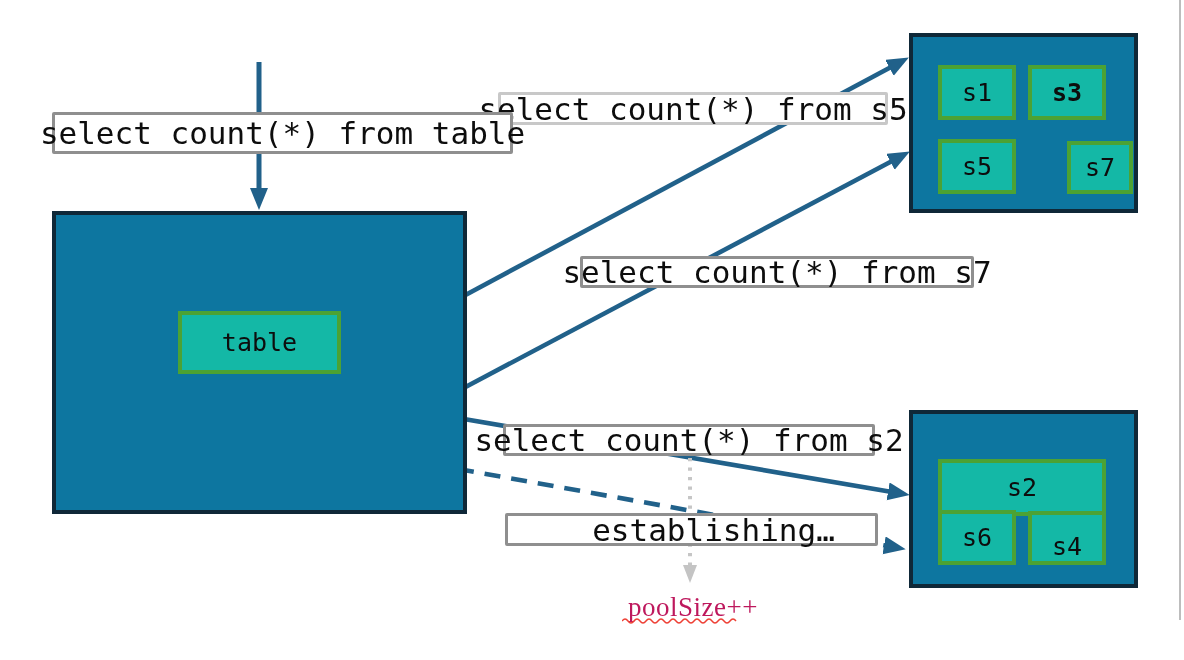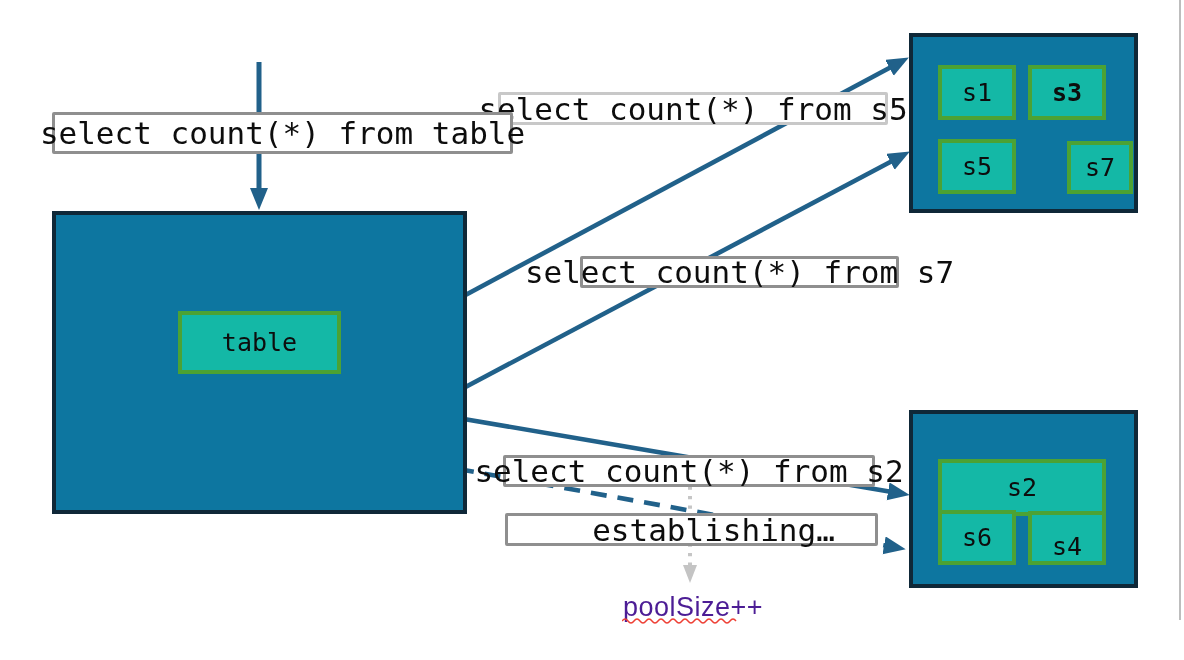--- a/index.html
+++ b/index.html
@@ -8,22 +8,22 @@
   #arrow-layer{position:absolute;left:0;top:0;z-index:1;}
   .bigbox{position:absolute;background:#0d76a0;border:4px solid #0f2838;box-sizing:border-box;z-index:2;}
   .cell{position:absolute;background:#14b8a6;border:4px solid #4ca234;box-sizing:border-box;
         display:flex;align-items:center;justify-content:center;
         font-size:25px;color:#0d0d0d;z-index:3;}
   .qlabel{position:absolute;background:#ffffff;border:3px solid #8f8f8f;border-radius:2px;
           box-sizing:border-box;display:flex;align-items:center;justify-content:center;
           font-size:31px;color:#0d0d0d;z-index:4;white-space:nowrap;}
   .qlabel.light{border-color:#c8c8c8;z-index:3;}
   #pool-note{position:absolute;left:693px;top:592px;transform:translateX(-50%);
-             font-family:Liberation Sans, sans-serif;
-             font-size:27px;color:#4c1d95;letter-spacing:0.5px;z-index:2;white-space:nowrap;}
+             font-family:Liberation Serif, serif;
+             font-size:27px;color:#be185d;letter-spacing:0.5px;z-index:2;white-space:nowrap;}
   #squiggle{position:absolute;left:622px;top:617px;z-index:2;}
   #slide-edge{position:absolute;left:1179px;top:0;width:2px;height:620px;background:#bdbdbd;z-index:0;}
 </style>
 </head>
 <body>
 
 <div id="canvas">
 
   <svg id="arrow-layer" width="1184" height="660" viewBox="0 0 1184 660">
     <defs>
@@ -74,24 +74,24 @@
   <div class="cell" style="left:1028px;top:511px;width:78px;height:54px;align-items:flex-end;">
     <span>s4</span>
   </div>
 
   <div class="qlabel" style="left:52px;top:112px;width:461px;height:42px;">
     <span>select count(*) from table</span>
   </div>
   <div class="qlabel light" style="left:498px;top:92px;width:390px;height:33px;">
     <span>select count(*) from s5</span>
   </div>
-  <div class="qlabel" style="left:580px;top:256px;width:319px;height:32px;">
+  <div class="qlabel" style="left:580px;top:256px;width:394px;height:32px;">
     <span>select count(*) from s7</span>
   </div>
-  <div class="qlabel" style="left:503px;top:424px;width:372px;height:32px;margin-top:31px;">
+  <div class="qlabel" style="left:503px;top:424px;width:372px;height:32px;">
     <span>select count(*) from s2</span>
   </div>
   <div class="qlabel" style="left:505px;top:513px;width:373px;height:33px;padding-left:44px;">
     <span>establishing…</span>
   </div>
 
   <div id="pool-note">
     <span>poolSize++</span>
   </div>
   <svg id="squiggle" width="118" height="7" viewBox="0 0 118 7">

